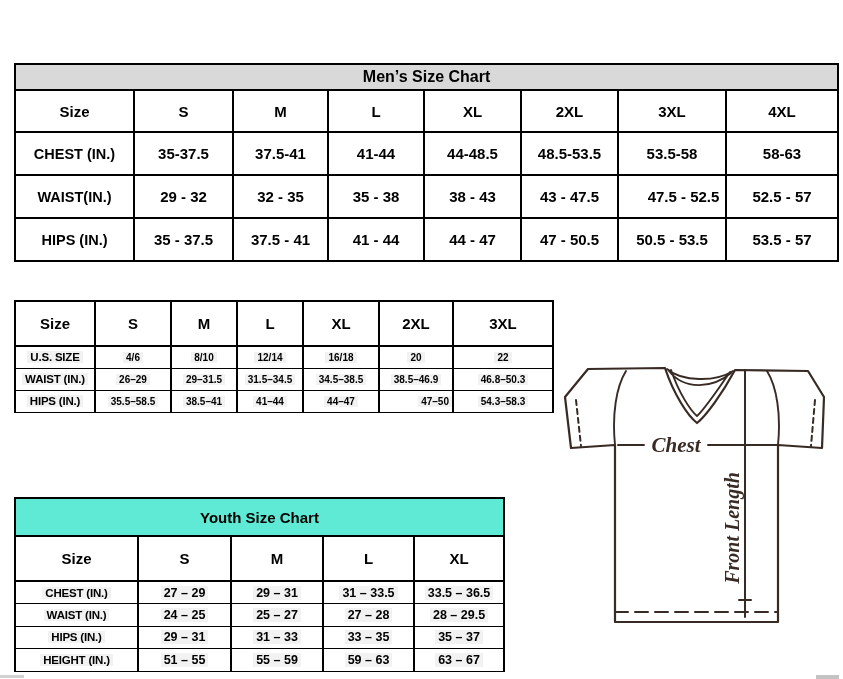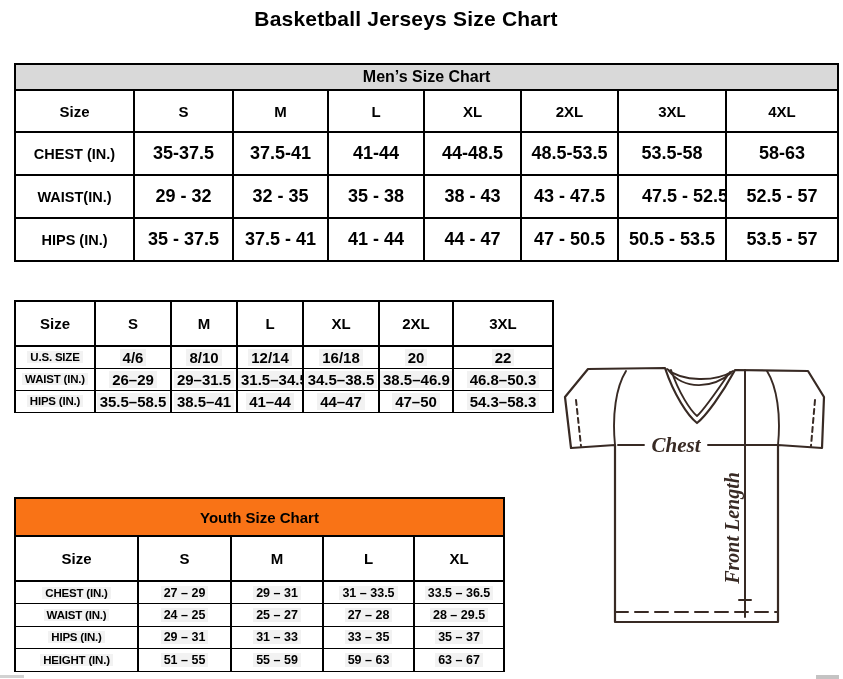--- a/index.html
+++ b/index.html
@@ -20,30 +20,30 @@
     padding:0; overflow:hidden; white-space:nowrap;
   }
   .band-cell { background:#d9d9d9; font-weight:bold; }
 
   
   table.mens { left:14px; top:63px; width:823px; font-weight:bold; }
   table.mens .band-row   { height:26px; }
   table.mens .band-cell  { font-size:16px; }
   table.mens .cols-row   { height:42px; font-size:15px; }
   table.mens tbody tr    { height:43px; }
-  table.mens tbody th, table.mens tbody td { font-size:18px; font-weight:bold; }
+  table.mens tbody th, table.mens tbody td { font-size:15px; font-weight:bold; }
   table.mens tbody .row-label { font-size:14.5px; }
 
   
   table.womens { left:14px; top:300px; width:538px; font-weight:bold; }
   table.womens .band-row  { height:37px; }
   table.womens .band-cell { font-size:15px; }
   table.womens .cols-row  { height:45px; font-size:15px; }
   table.womens tbody tr   { height:22px; }
-  table.womens tbody td   { font-size:15px; border-width:1.5px 2px; }
+  table.womens tbody td   { font-size:10px; border-width:1.5px 2px; }
   table.womens tbody .row-label { font-size:11.5px; border-width:1.5px 2px; letter-spacing:-0.2px; }
 
   
   table.youth { left:14px; top:497px; width:489px; font-weight:bold; }
   table.youth .band-row  { height:38px; }
   table.youth .band-cell { font-size:15px; }
   table.youth .cols-row  { height:45px; font-size:15px; }
   table.youth tbody tr   { height:22.5px; }
   table.youth tbody td   { font-size:12.5px; border-width:1.5px 2px; }
   table.youth tbody .row-label { font-size:11.5px; border-width:1.5px 2px; letter-spacing:-0.2px; }
@@ -57,21 +57,20 @@
 
   .scroll-frag { position:absolute; }
   .scroll-frag.left  { left:0;     top:675px; width:24px; height:3px; background:#d2d2d2; }
   .scroll-frag.right { left:816px; top:675px; width:23px; height:4px; background:#c4c3c3; }
 </style>
 </head>
 <body>
 
 <div class="page">
 
-  <div class="page-title">Basketball Jerseys Size Chart</div>
 
   <table class="size-table mens">
     <colgroup>
       <col style="width:119px">
         <col style="width:99px">
         <col style="width:95px">
         <col style="width:96px">
       <col style="width:97px">
         <col style="width:97px">
         <col style="width:108px">
@@ -165,37 +164,37 @@
           <td style="border-color: rgb(0, 0, 0);"><span class="hl">34.5–38.5</span></td>
           <td style="border-color: rgb(0, 0, 0);"><span class="hl">38.5–46.9</span></td>
           <td style="border-color: rgb(0, 0, 0);"><span class="hl">46.8–50.3</span></td>
         </tr>
         <tr>
           <th class="row-label" style="border-color: rgb(0, 0, 0);"><span class="hl">HIPS (IN.)</span></th>
           <td style="border-color: rgb(0, 0, 0);"><span class="hl">35.5–58.5</span></td>
           <td style="border-color: rgb(0, 0, 0);"><span class="hl">38.5–41</span></td>
           <td style="border-color: rgb(0, 0, 0);"><span class="hl">41–44</span></td>
           <td style="border-color: rgb(0, 0, 0);"><span class="hl">44–47</span></td>
-          <td style="border-color: rgb(0, 0, 0);"><span class="hl">47–50</span></td>
+          <td style="border-color: rgb(0, 0, 0); text-align: right;"><span class="hl">47–50</span></td>
           <td style="border-color: rgb(0, 0, 0);"><span class="hl">54.3–58.3</span></td>
         </tr>
       </tbody>
   </table>
 
   <table class="size-table youth">
     <colgroup>
       <col style="width:123px">
         <col style="width:93px">
         <col style="width:92px">
         <col style="width:91px">
         <col style="width:90px">
     </colgroup>
     <thead>
       <tr class="band-row">
-        <th class="band-cell" colspan="5" style="background: #f97316; border-color: rgb(0, 0, 0);">Youth Size Chart</th>
+        <th class="band-cell" colspan="5" style="background: #5eead4; border-color: rgb(0, 0, 0);">Youth Size Chart</th>
       </tr>
       <tr class="cols-row">
           <th style="border-color: rgb(0, 0, 0);">Size</th>
           <th style="border-color: rgb(0, 0, 0);">S</th>
           <th style="border-color: rgb(0, 0, 0);">M</th>
           <th style="border-color: rgb(0, 0, 0);">L</th>
           <th style="border-color: rgb(0, 0, 0);">XL</th>
         </tr>
     </thead>
     <tbody>

